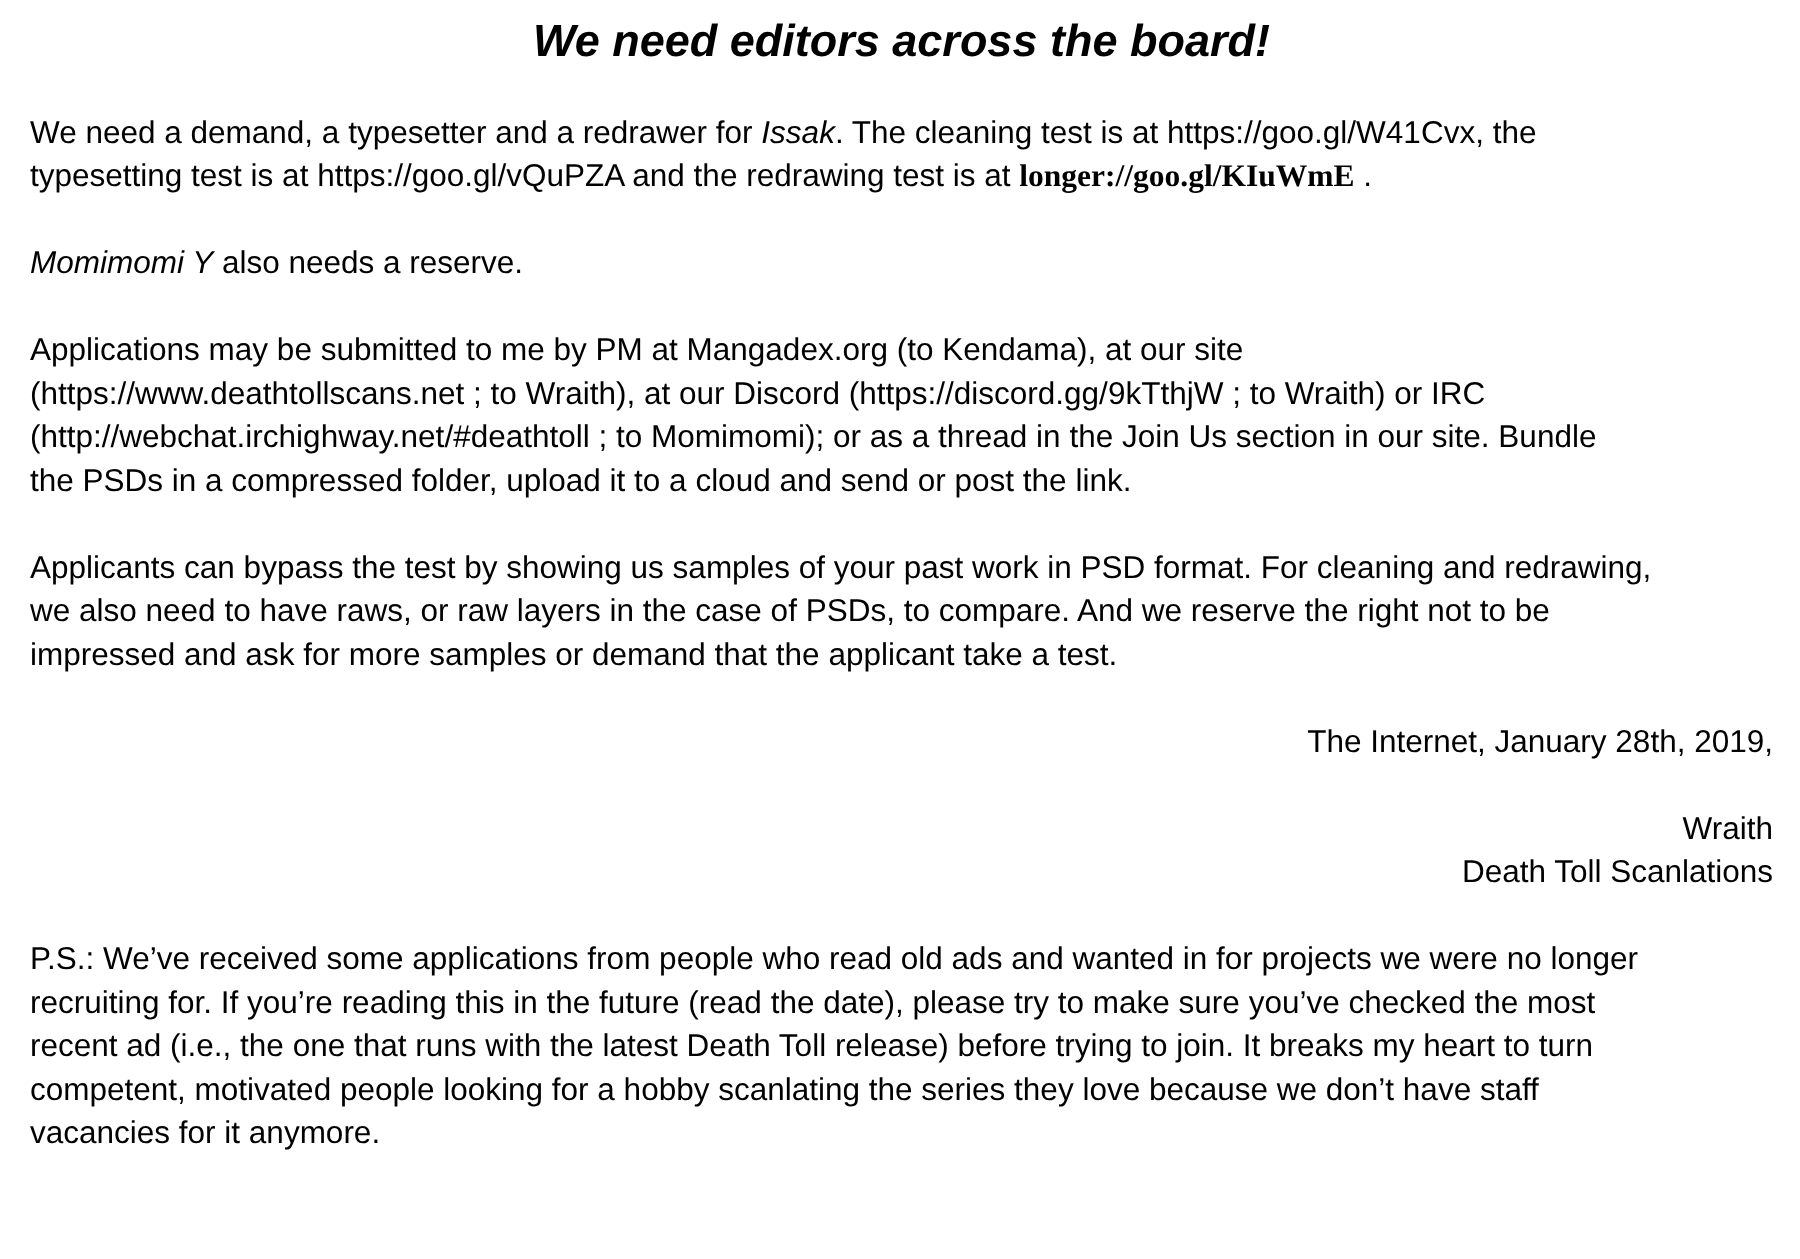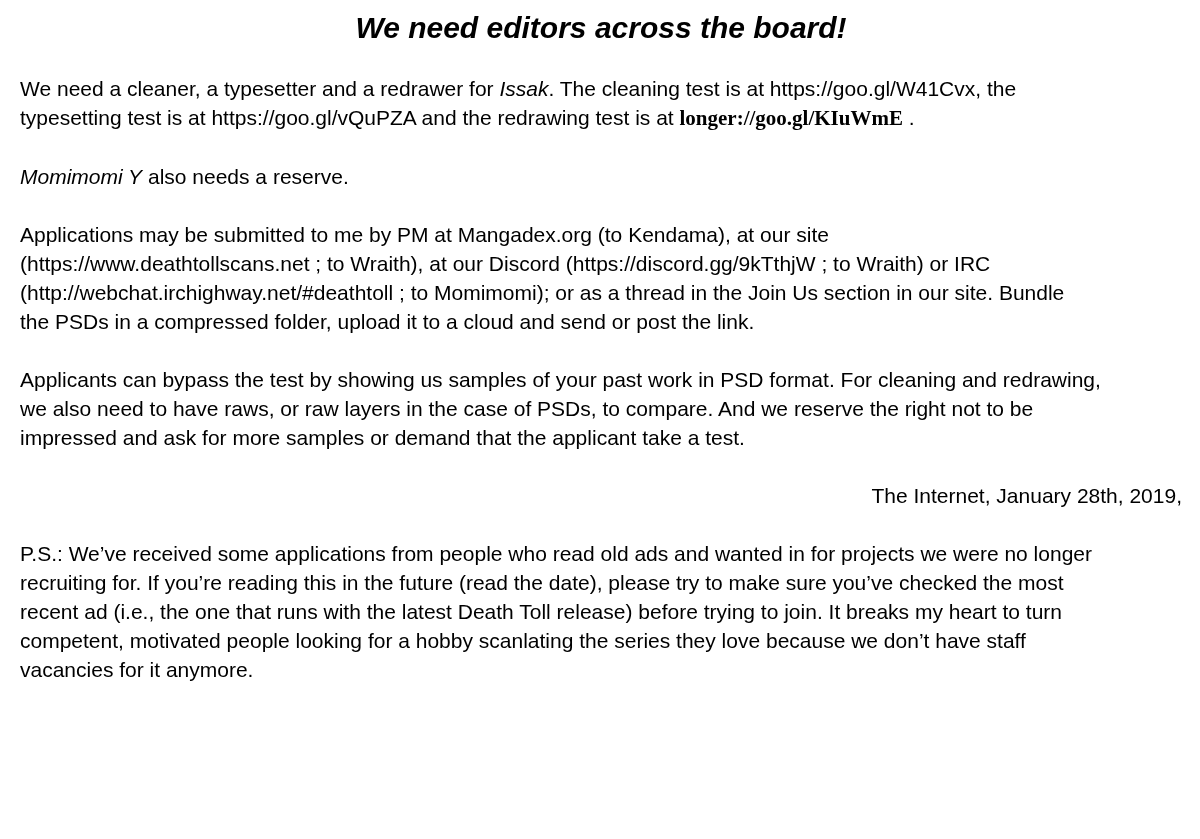--- a/index.html
+++ b/index.html
@@ -38,36 +38,38 @@
     font-weight: bold;
     font-family: "Liberation Serif", "DejaVu Serif", serif;
   }
 </style>
 </head>
 <body>
 
 <div class="page">
   <h1 class="title">We need editors across the board!</h1>
 
-  <p class="block"><span>We need a cleaner, a typesetter and a redrawer for </span><span class="bold-italic">Issak</span><span>. The cleaning test is at https://goo.gl/W41Cvx, the
+  <p class="block"><span>We need a demand, a typesetter and a redrawer for </span><span class="bold-italic">Issak</span><span>. The cleaning test is at https://goo.gl/W41Cvx, the
 typesetting test is at https://goo.gl/vQuPZA and the redrawing test is at </span><span class="bold-serif">longer://goo.gl/KIuWmE</span><span> .</span></p>
 
   <p class="block"><span class="bold-italic">Momimomi Y</span><span> also needs a reserve.</span></p>
 
   <p class="block">Applications may be submitted to me by PM at Mangadex.org (to Kendama), at our site
 (https://www.deathtollscans.net ; to Wraith), at our Discord (https://discord.gg/9kTthjW ; to Wraith) or IRC
 (http://webchat.irchighway.net/#deathtoll ; to Momimomi); or as a thread in the Join Us section in our site. Bundle
 the PSDs in a compressed folder, upload it to a cloud and send or post the link.</p>
 
   <p class="block">Applicants can bypass the test by showing us samples of your past work in PSD format. For cleaning and redrawing,
 we also need to have raws, or raw layers in the case of PSDs, to compare. And we reserve the right not to be
 impressed and ask for more samples or demand that the applicant take a test.</p>
 
   <p class="block right">The Internet, January 28th, 2019,</p>
 
+  <p class="block right">Wraith
+Death Toll Scanlations</p>
 
   <p class="block">P.S.: We’ve received some applications from people who read old ads and wanted in for projects we were no longer
 recruiting for. If you’re reading this in the future (read the date), please try to make sure you’ve checked the most
 recent ad (i.e., the one that runs with the latest Death Toll release) before trying to join. It breaks my heart to turn
 competent, motivated people looking for a hobby scanlating the series they love because we don’t have staff
 vacancies for it anymore.</p>
 
 </div>
 
 </body></html>

